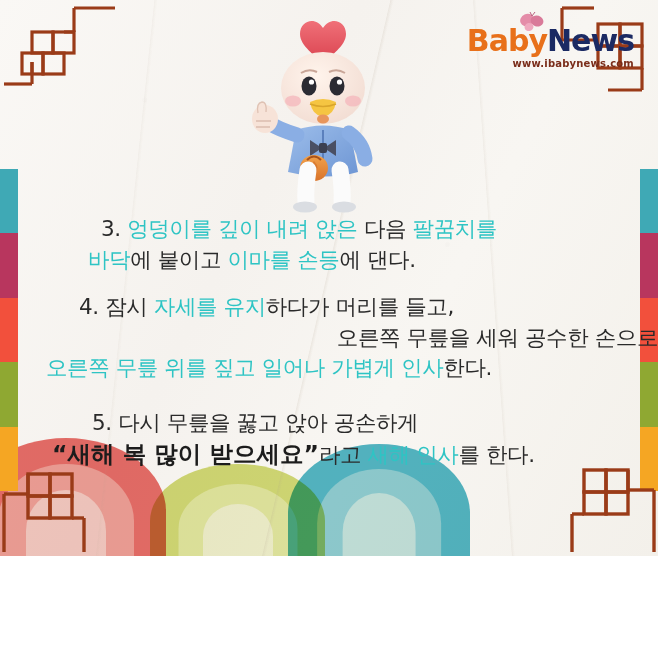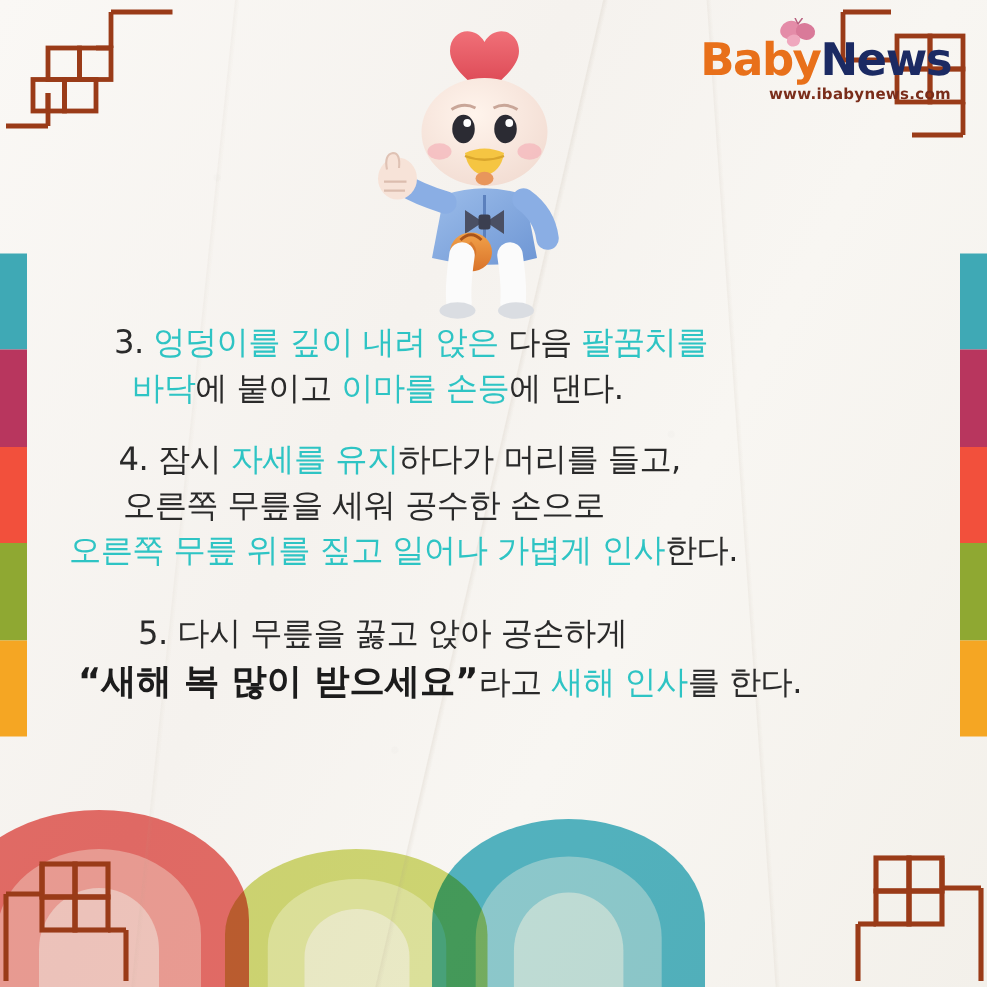--- a/index.html
+++ b/index.html
@@ -1,20 +1,20 @@
 <!DOCTYPE html>
 <html><head>
 <meta charset="utf-8">
 <style>
   html,body{margin:0;padding:0;background:#ffffff;}
   body{font-family:"Liberation Sans", sans-serif;}
 
   #card{
     position:relative;
-    width:658px;height:658px;
+    width:658px;height:556px;
     overflow:hidden;
     background:
       radial-gradient(circle at 22% 18%, rgba(0,0,0,.012) 0 2px, transparent 3px),
       radial-gradient(circle at 68% 44%, rgba(0,0,0,.010) 0 2px, transparent 3px),
       radial-gradient(circle at 40% 76%, rgba(0,0,0,.012) 0 2px, transparent 3px),
       linear-gradient(118deg,#faf8f5 0%,#f5f2ee 38%,#f8f6f2 63%,#f3f0ea 100%);
     text-decoration: underline;
   }
   
   #card::before{
@@ -58,25 +58,25 @@
   
   #steps{position:absolute;left:0;right:0;top:214px;z-index:8;
          font-family:"DejaVu Sans","Liberation Sans",sans-serif;}
   .step{margin-bottom:17px;}
   .line{display:block;font-size:21.5px;line-height:1.42;color:#2A2A2A;
         letter-spacing:-.4px;white-space:nowrap;}
   .hl{color:#2EC4C4;}
   .num{color:#2A2A2A;}
   .calli{font-family:"DejaVu Sans",sans-serif;font-weight:bold;font-size:23.5px;
          letter-spacing:0px;color:#1c1c1c;}
-  .s3 .l1{padding-left:76px;}
+  .s3 .l1{padding-left:101px;}
   .s3 .l2{padding-left:88px;}
   .s4{margin-top:13px;}
   .s4 .l1{padding-left:79px;}
-  .s4 .l2{padding-left:82px;}
+  .s4 .l2{padding-left:59px;text-align:right;}
   .s4 .l3{padding-left:46px;}
   .s5{margin-top:24px;}
   .s5 .l1{padding-left:92px;}
   .s5 .l2{padding-left:52px;}
 </style>
 </head>
 <body>
 
 <div id="card">
 

